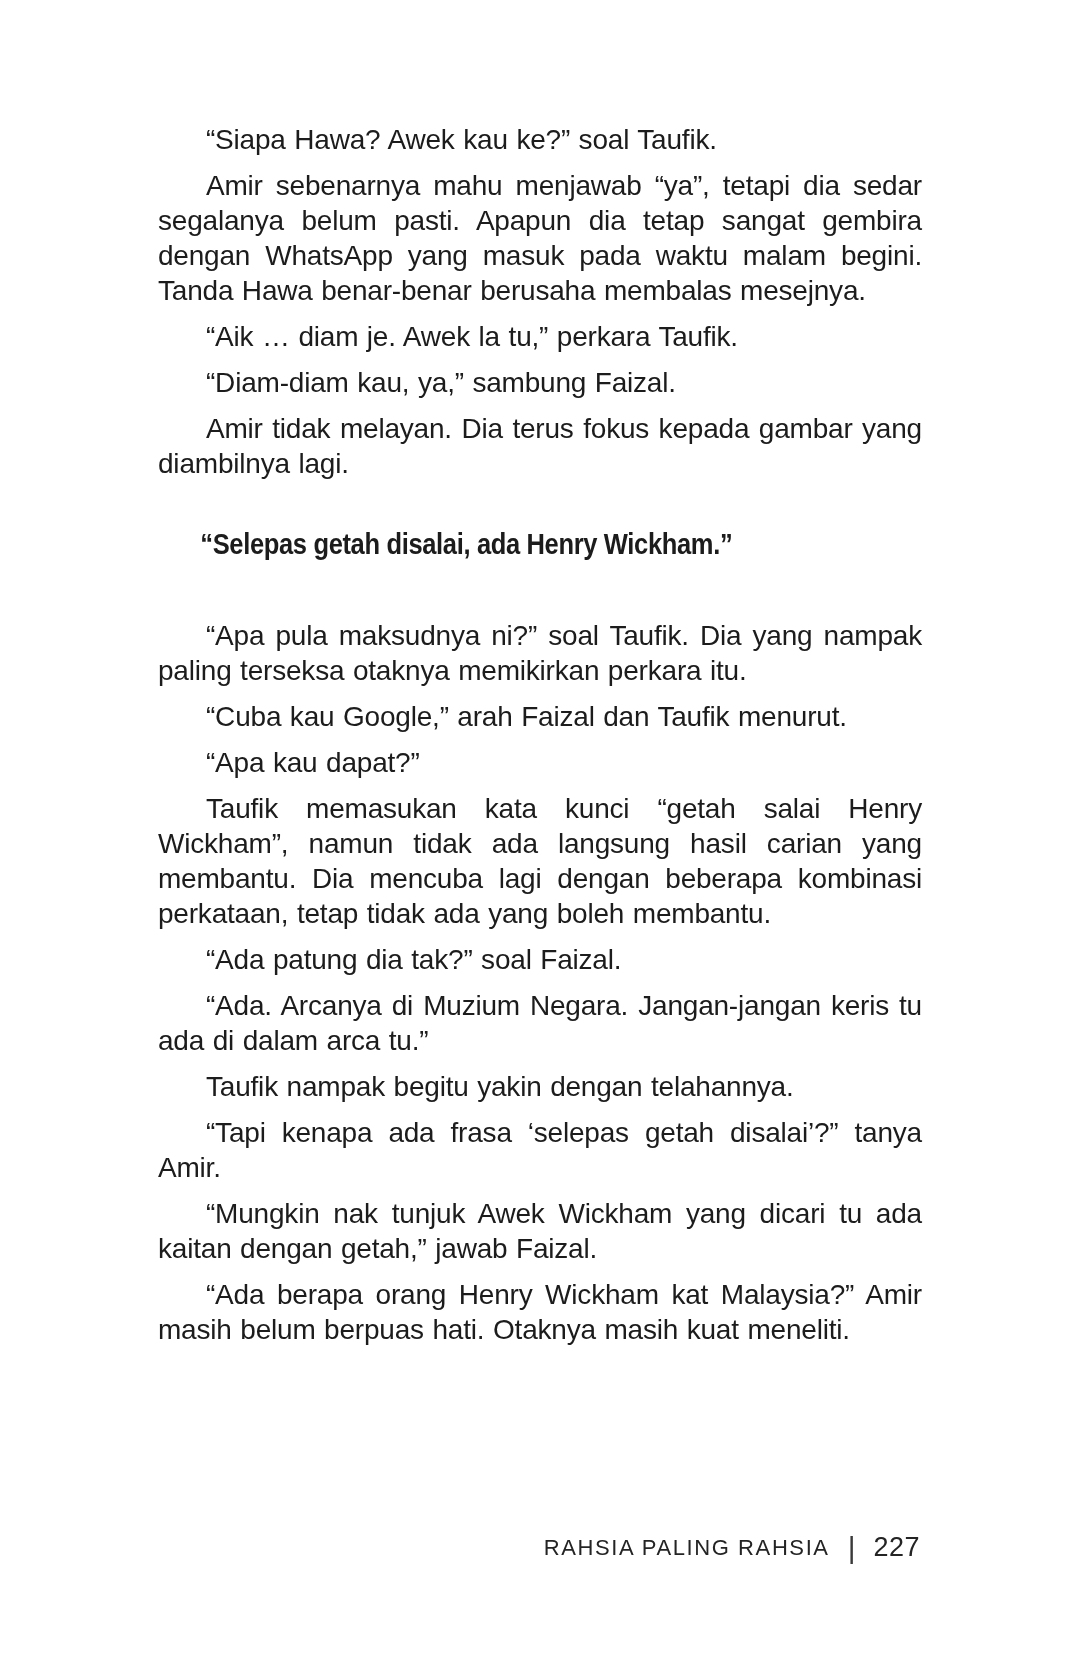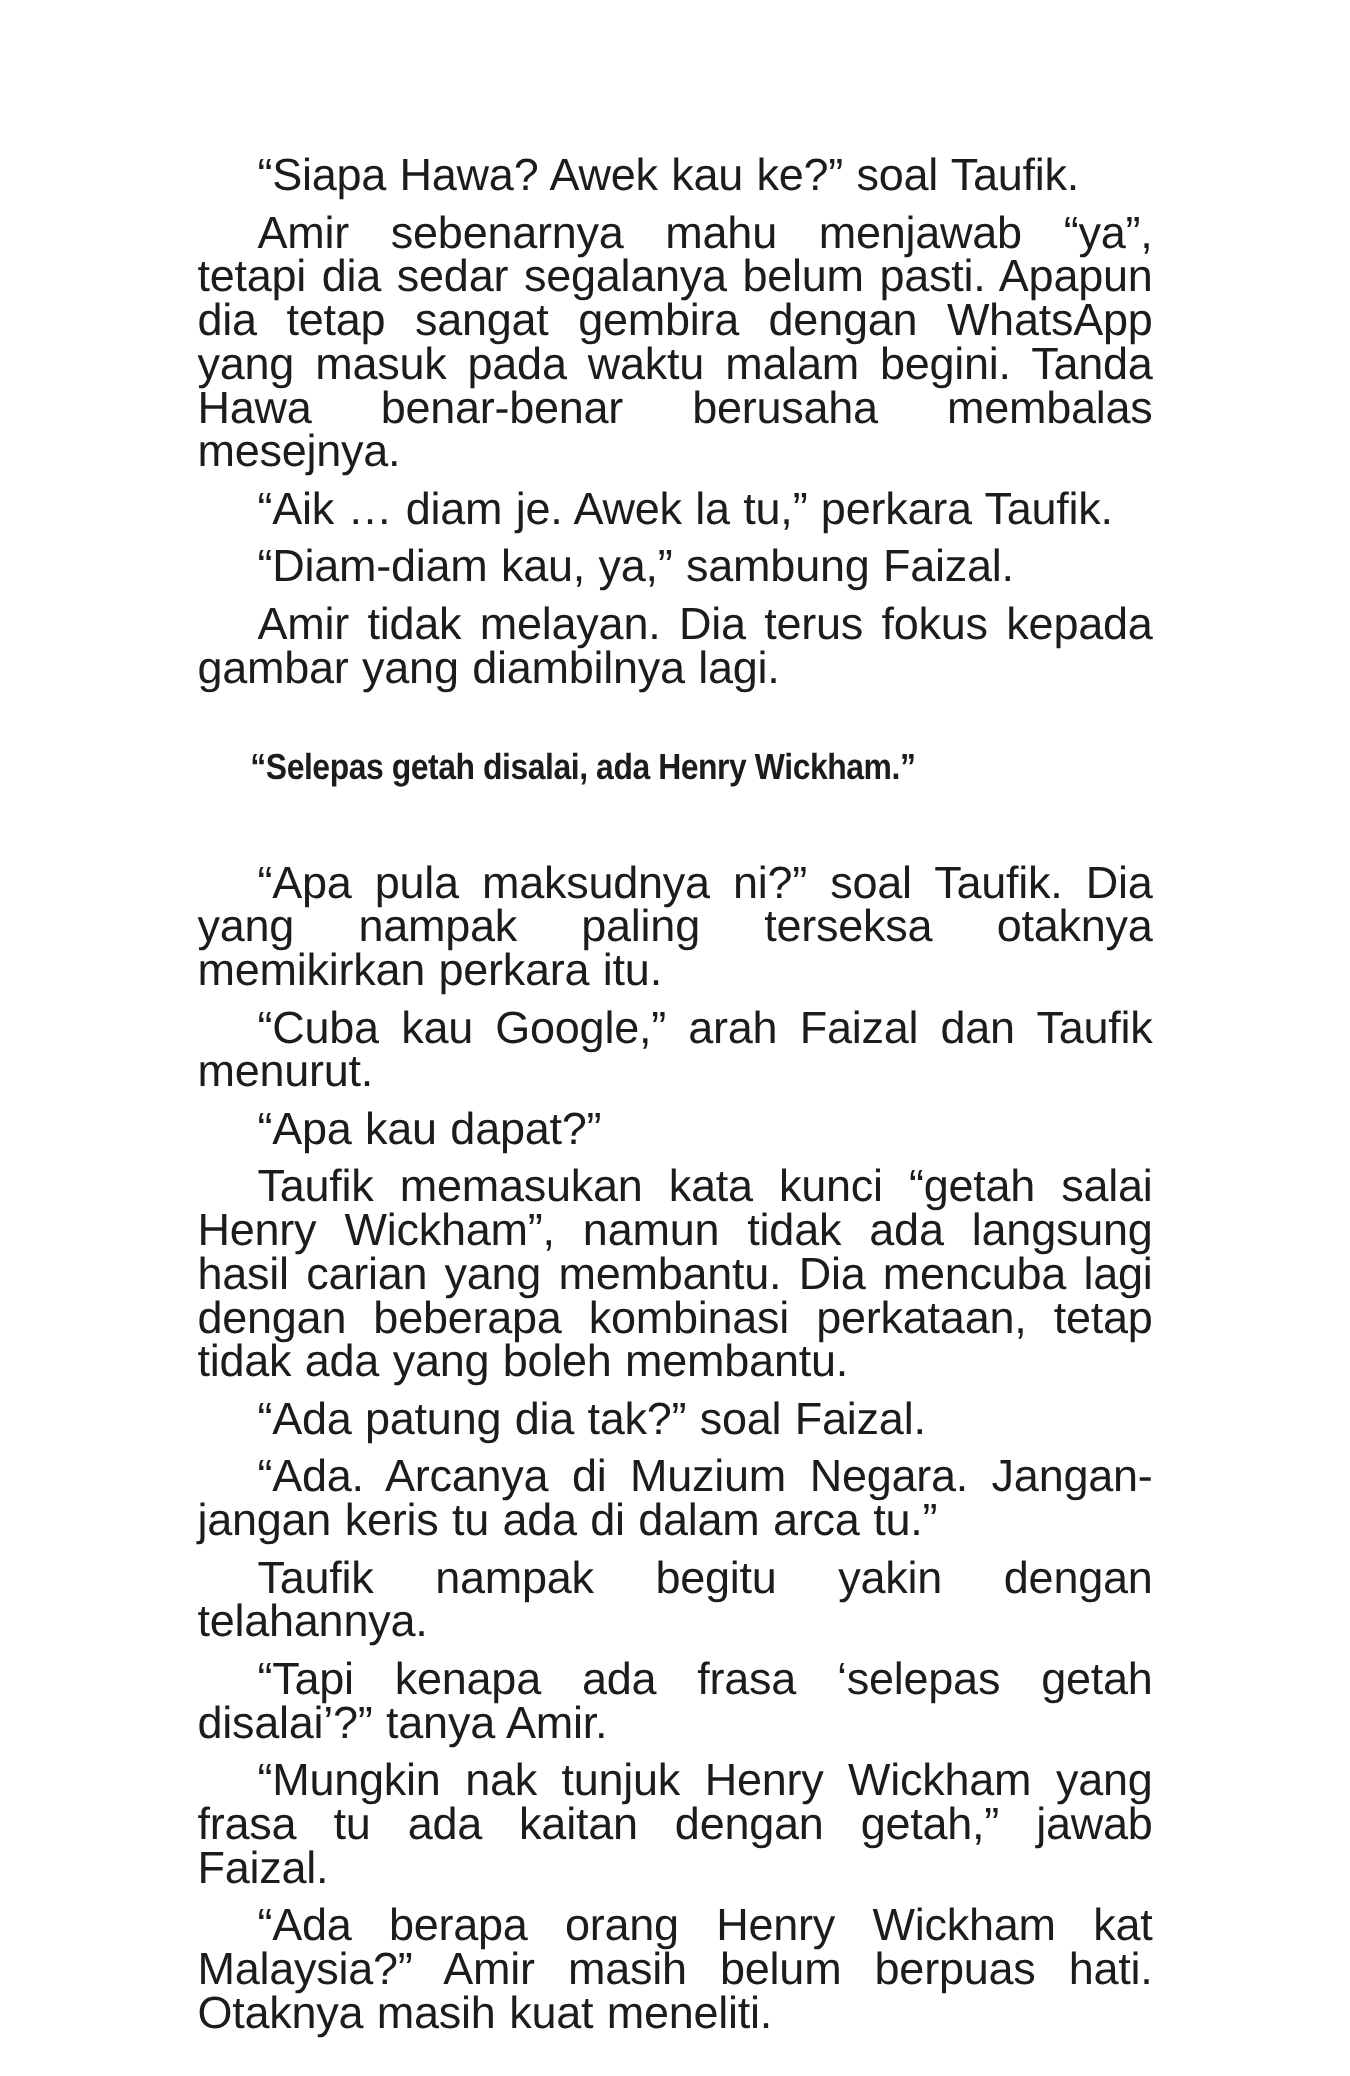--- a/index.html
+++ b/index.html
@@ -18,21 +18,21 @@
     overflow: hidden;
   }
   .text-block {
     position: absolute;
     left: 158px;
     top: 122px;
     width: 764px;
   }
   p.para {
     margin: 0 0 11px 0;
-    font-size: 36px;
+    font-size: 28px;
     line-height: 35px;
     text-align: justify;
     text-indent: 48px;
     letter-spacing: -0.2px;
     word-spacing: 1px;
   }
   p.quote {
     margin: 46px 0 56px 0;
     font-size: 29px;
     line-height: 35px;
@@ -83,18 +83,23 @@
     <p class="para">Amir tidak melayan. Dia terus fokus kepada gambar yang diambilnya lagi.</p>
     <p class="quote">“Selepas getah disalai, ada Henry Wickham.”</p>
     <p class="para">“Apa pula maksudnya ni?” soal Taufik. Dia yang nampak paling terseksa otaknya memikirkan perkara itu.</p>
     <p class="para">“Cuba kau Google,” arah Faizal dan Taufik menurut.</p>
     <p class="para">“Apa kau dapat?”</p>
     <p class="para">Taufik memasukan kata kunci “getah salai Henry Wickham”, namun tidak ada langsung hasil carian yang membantu. Dia mencuba lagi dengan beberapa kombinasi perkataan, tetap tidak ada yang boleh membantu.</p>
     <p class="para">“Ada patung dia tak?” soal Faizal.</p>
     <p class="para">“Ada. Arcanya di Muzium Negara. Jangan-jangan keris tu ada di dalam arca tu.”</p>
     <p class="para">Taufik nampak begitu yakin dengan telahannya.</p>
     <p class="para">“Tapi kenapa ada frasa ‘selepas getah disalai’?” tanya Amir.</p>
-    <p class="para">“Mungkin nak tunjuk Henry Wickham yang frasa tu ada kaitan dengan getah,” jawab Faizal.</p>
+    <p class="para">“Mungkin nak tunjuk Awek Wickham yang dicari tu ada kaitan dengan getah,” jawab Faizal.</p>
     <p class="para">“Ada berapa orang Henry Wickham kat Malaysia?” Amir masih belum berpuas hati. Otaknya masih kuat meneliti.</p>
   </div>
 
+  <div class="footer">
+    <span class="running-title">RAHSIA PALING RAHSIA</span>
+    <span class="footer-separator">|</span>
+    <span class="page-number">227</span>
+  </div>
 
 </div>
 
 </body></html>

